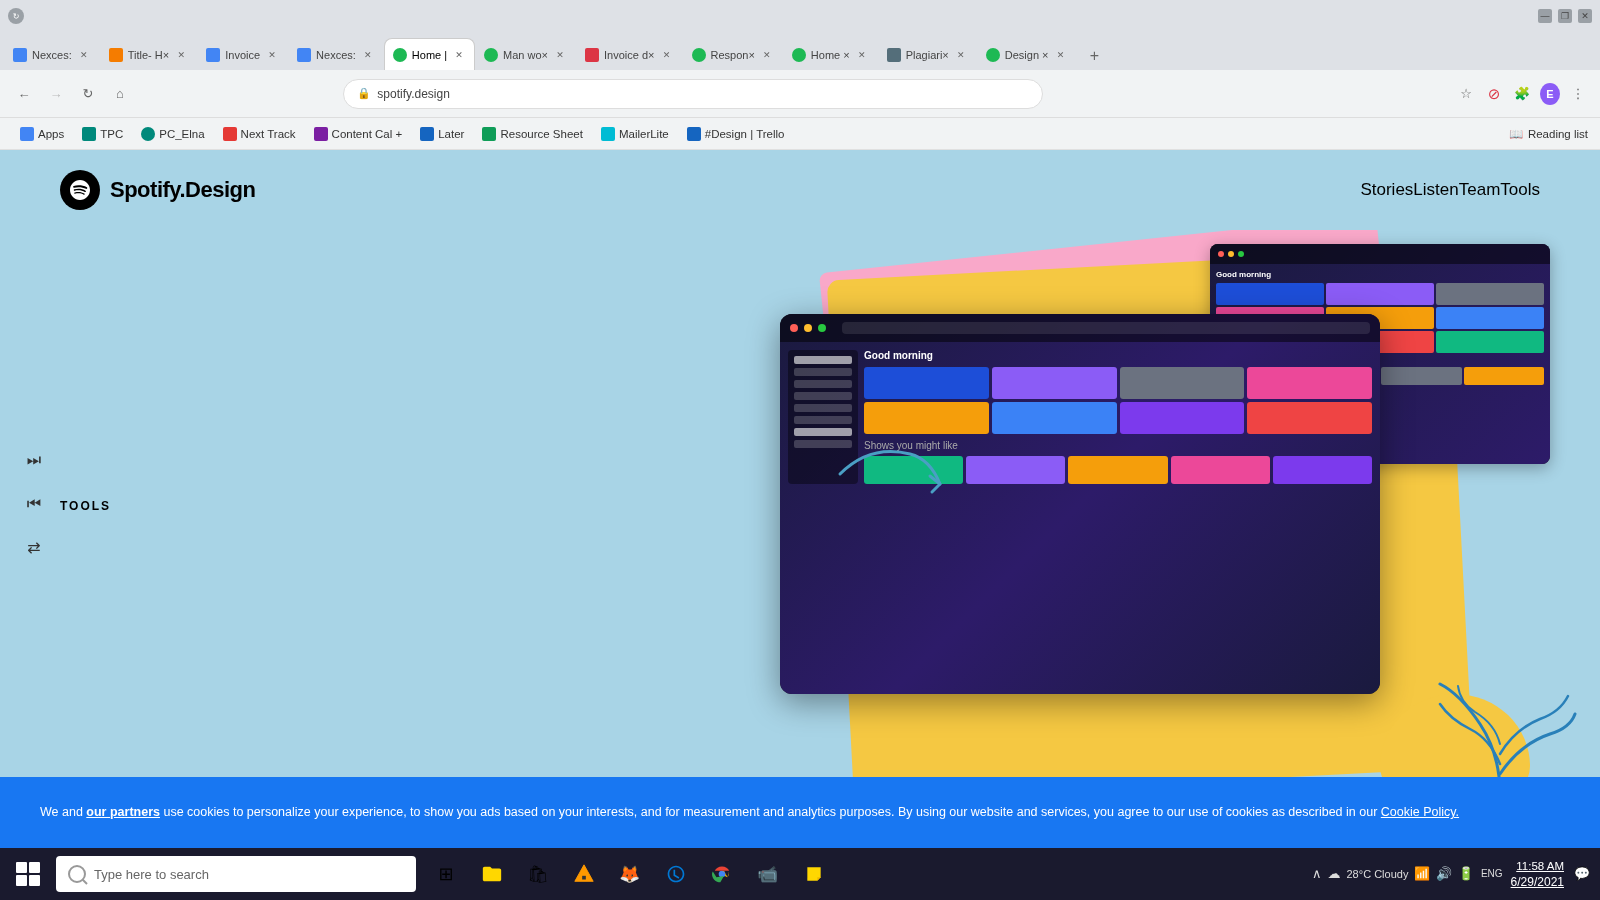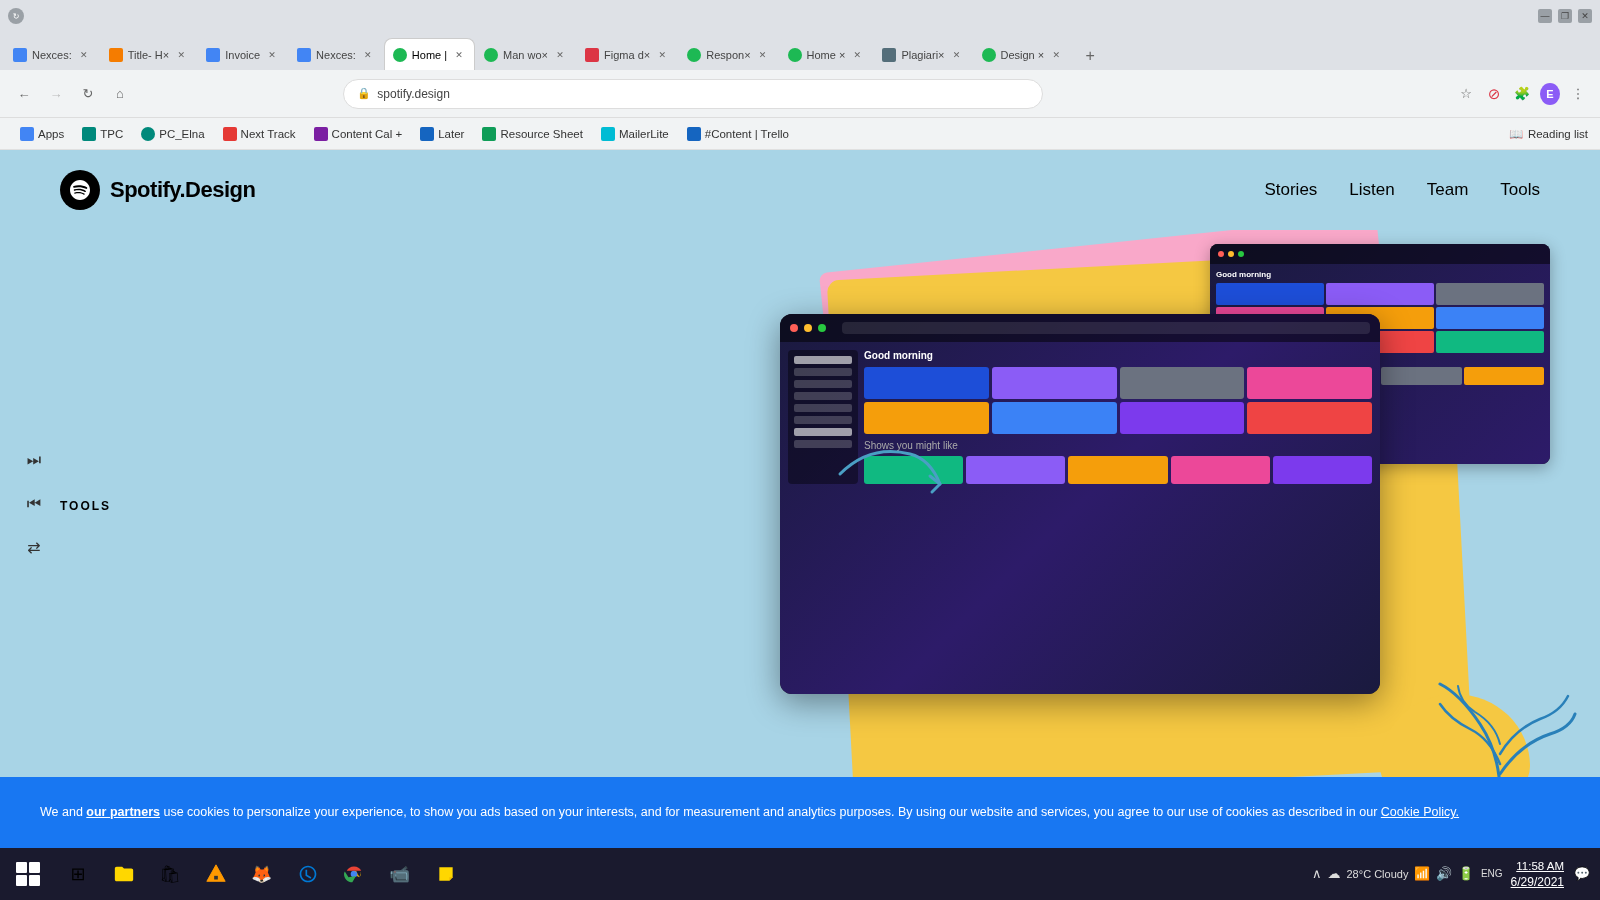--- a/index.html
+++ b/index.html
@@ -44,21 +44,21 @@
     
     .spotify-page { width: 100%; height: 100%; background: #a8d4e6; display: flex; flex-direction: column; position: relative; overflow: hidden; }
 
     
     .site-header { height: 80px; display: flex; align-items: center; justify-content: space-between; padding: 0 60px; background: transparent; }
     .logo-area { display: flex; align-items: center; gap: 10px; }
     .spotify-icon { width: 40px; height: 40px; background: #000; border-radius: 50%; display: flex; align-items: center; justify-content: center; }
     .spotify-icon svg { width: 24px; height: 24px; }
     .logo-text { font-size: 22px; font-weight: 700; color: #000; letter-spacing: -0.5px; }
 
-    .site-nav { display: flex; align-items: center; gap: 32px; }
+    .site-nav { display: flex; align-items: center; }
     .nav-link { font-size: 17px; color: #000; text-decoration: none; font-weight: 500; cursor: pointer; }
 
     
     .hero { flex: 1; display: flex; align-items: center; padding: 20px 60px 0; position: relative; overflow: hidden; }
     .hero-left { flex: 0 0 520px; z-index: 2; }
     .hero-label { font-size: 12px; font-weight: 600; color: #000; letter-spacing: 2px; margin-bottom: 16px; text-transform: uppercase; }
     .hero-title { font-size: 56px; font-weight: 900; color: #000; line-height: 1.05; margin-bottom: 20px; font-family: 'Georgia', serif; }
 
     .hero-right { flex: 1; position: relative; height: 560px; }
 
@@ -182,21 +182,21 @@
       <span class="tab-label">Home |</span>
       <span class="tab-close">✕</span>
     </div>
     <div class="tab">
       <div class="tab-favicon" style="background:#1db954;border-radius:50%;width:14px;height:14px;"></div>
       <span class="tab-label">Man wo×</span>
       <span class="tab-close">✕</span>
     </div>
     <div class="tab">
       <div class="tab-favicon fav-office" style="border-radius:2px;"></div>
-      <span class="tab-label">Figma d×</span>
+      <span class="tab-label">Invoice d×</span>
       <span class="tab-close">✕</span>
     </div>
     <div class="tab">
       <div class="tab-favicon" style="background:#1db954;border-radius:50%;width:14px;height:14px;"></div>
       <span class="tab-label">Respon×</span>
       <span class="tab-close">✕</span>
     </div>
     <div class="tab">
       <div class="tab-favicon" style="background:#1db954;border-radius:50%;width:14px;height:14px;"></div>
       <span class="tab-label">Home ×</span>
@@ -265,21 +265,21 @@
     <div class="bookmark">
       <div class="bm-favicon" style="width:14px;height:14px;border-radius:2px;background:#0f9d58;"></div>
       <span>Resource Sheet</span>
     </div>
     <div class="bookmark">
       <div class="bm-favicon" style="width:14px;height:14px;border-radius:2px;background:#00bcd4;"></div>
       <span>MailerLite</span>
     </div>
     <div class="bookmark">
       <div class="bm-favicon" style="width:14px;height:14px;border-radius:2px;background:#1565c0;"></div>
-      <span>#Content | Trello</span>
+      <span>#Design | Trello</span>
     </div>
     <div class="reading-list">
       <span>📖</span>
       <span>Reading list</span>
     </div>
   </div>
 
   <div class="main-content">
     <div class="spotify-page" style="background: #a8d4e6;">
 
@@ -423,20 +423,24 @@
   <div class="taskbar">
     <div class="taskbar-start">
       <div class="windows-logo">
         <div class="win-sq"></div>
         <div class="win-sq"></div>
         <div class="win-sq"></div>
         <div class="win-sq"></div>
       </div>
     </div>
 
+    <div class="search-bar">
+      <div class="search-circle"></div>
+      <span style="color:#666;font-size:13px;">Type here to search</span>
+    </div>
 
     <div class="taskbar-apps">
       <div class="tb-app" style="font-size:18px;">⊞</div>
       <div class="tb-app">
         <svg width="22" height="22" viewBox="0 0 24 24" fill="#ffd700" xmlns="http://www.w3.org/2000/svg">
           <path d="M20 6h-8l-2-2H4c-1.1 0-2 .9-2 2v12c0 1.1.9 2 2 2h16c1.1 0 2-.9 2-2V8c0-1.1-.9-2-2-2z"></path>
         </svg>
       </div>
       <div class="tb-app" style="font-size:17px;">🛍</div>
       <div class="tb-app">

